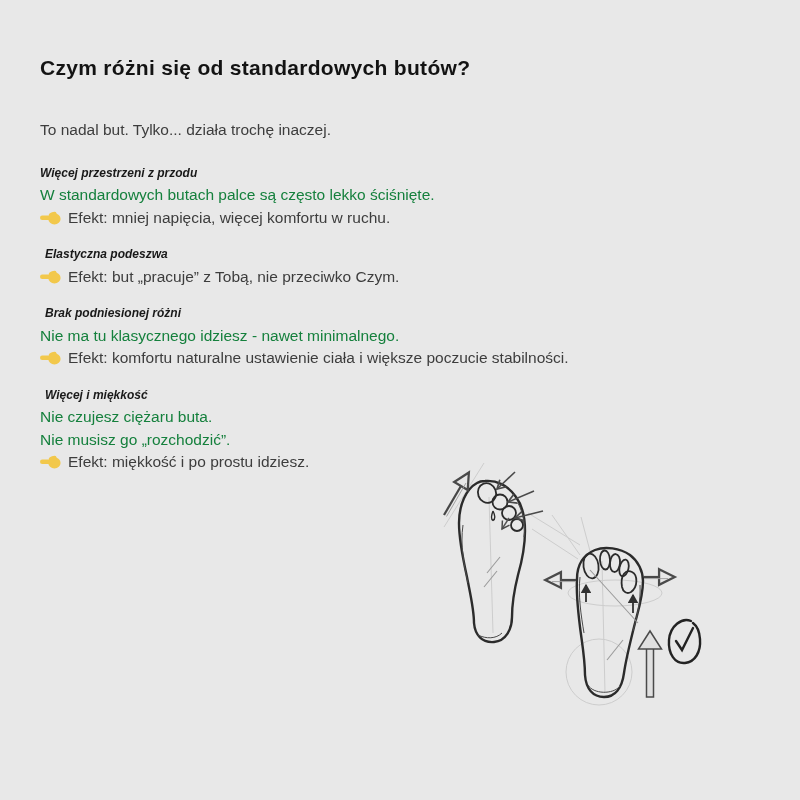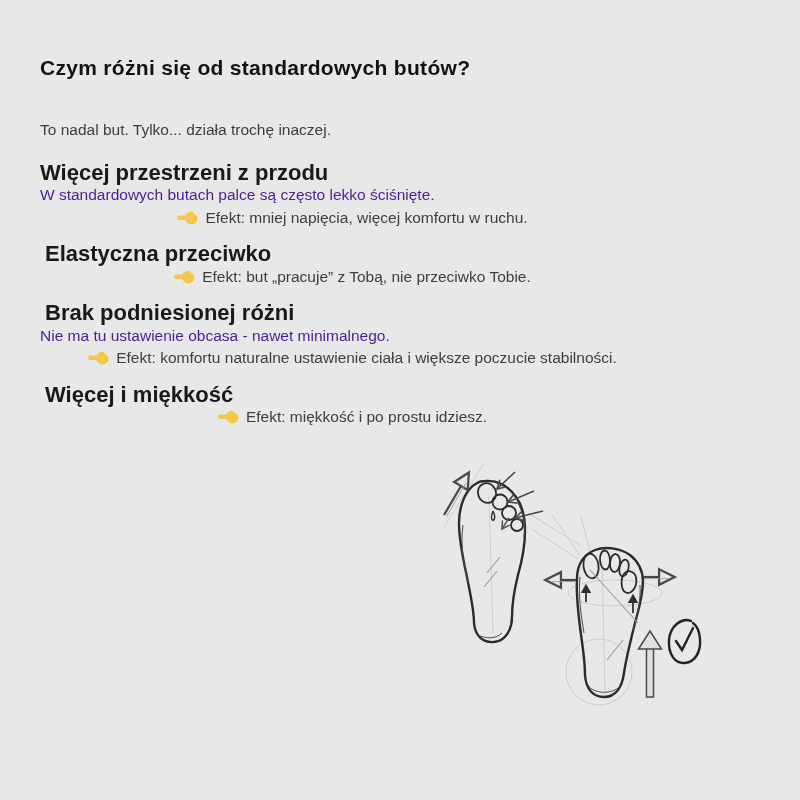--- a/index.html
+++ b/index.html
@@ -27,38 +27,38 @@
     margin: 0 0 38px 0;
   }
   .intro {
     font-size: 15.5px;
     color: #3d3d3d;
     line-height: 22.5px;
     margin: 2px 0 20px 0;
   }
   .section { margin-top: 14px; }
   .sec-h {
-    font-size: 22px;
+    font-size: 12px;
     font-weight: 700;
     color: #191919;
     line-height: 22.5px;
+    font-style: italic;
   }
   .sec-h.ind { padding-left: 5px; }
   .line {
     font-size: 15.5px;
-    color: #4c1d95;
+    color: #15803d;
     line-height: 22.5px;
   }
   .effect {
     display: flex;
     align-items: center;
     font-size: 15.5px;
     color: #3d3d3d;
     line-height: 22.5px;
-    justify-content: center;
   }
   .hand-icon {
     width: 21px;
     height: 14px;
     margin-right: 7px;
     flex: 0 0 auto;
   }
   .illustration {
     position: absolute;
     left: 430px;
@@ -85,50 +85,52 @@
             <ellipse cx="16.5" cy="9" rx="7" ry="6.3"></ellipse>
             <ellipse cx="14.5" cy="3.9" rx="4.6" ry="2.6" transform="rotate(-18 14.5 3.9)"></ellipse>
             <rect x="0" y="5.1" width="14.5" height="5.2" rx="2.6"></rect>
           </g>
         </svg>
         <span>Efekt: mniej napięcia, więcej komfortu w ruchu.</span>
       </div>
     </div>
 
     <div class="section">
-      <div class="sec-h ind">Elastyczna przeciwko</div>
-      <div class="effect">
-        <svg class="hand-icon" viewBox="0 0 24 16" aria-hidden="true">
-          <g fill="#f2c84b">
-            <ellipse cx="16.5" cy="9" rx="7" ry="6.3"></ellipse>
-            <ellipse cx="14.5" cy="3.9" rx="4.6" ry="2.6" transform="rotate(-18 14.5 3.9)"></ellipse>
-            <rect x="0" y="5.1" width="14.5" height="5.2" rx="2.6"></rect>
-          </g>
-        </svg>
-        <span>Efekt: but „pracuje” z Tobą, nie przeciwko Tobie.</span>
+      <div class="sec-h ind">Elastyczna podeszwa</div>
+      <div class="effect">
+        <svg class="hand-icon" viewBox="0 0 24 16" aria-hidden="true">
+          <g fill="#f2c84b">
+            <ellipse cx="16.5" cy="9" rx="7" ry="6.3"></ellipse>
+            <ellipse cx="14.5" cy="3.9" rx="4.6" ry="2.6" transform="rotate(-18 14.5 3.9)"></ellipse>
+            <rect x="0" y="5.1" width="14.5" height="5.2" rx="2.6"></rect>
+          </g>
+        </svg>
+        <span>Efekt: but „pracuje” z Tobą, nie przeciwko Czym.</span>
       </div>
     </div>
 
     <div class="section">
       <div class="sec-h ind">Brak podniesionej różni</div>
-      <div class="line">Nie ma tu ustawienie obcasa - nawet minimalnego.</div>
+      <div class="line">Nie ma tu klasycznego idziesz - nawet minimalnego.</div>
       <div class="effect">
         <svg class="hand-icon" viewBox="0 0 24 16" aria-hidden="true">
           <g fill="#f2c84b">
             <ellipse cx="16.5" cy="9" rx="7" ry="6.3"></ellipse>
             <ellipse cx="14.5" cy="3.9" rx="4.6" ry="2.6" transform="rotate(-18 14.5 3.9)"></ellipse>
             <rect x="0" y="5.1" width="14.5" height="5.2" rx="2.6"></rect>
           </g>
         </svg>
         <span>Efekt: komfortu naturalne ustawienie ciała i większe poczucie stabilności.</span>
       </div>
     </div>
 
     <div class="section">
       <div class="sec-h ind">Więcej i miękkość</div>
+      <div class="line">Nie czujesz ciężaru buta.</div>
+      <div class="line">Nie musisz go „rozchodzić”.</div>
       <div class="effect">
         <svg class="hand-icon" viewBox="0 0 24 16" aria-hidden="true">
           <g fill="#f2c84b">
             <ellipse cx="16.5" cy="9" rx="7" ry="6.3"></ellipse>
             <ellipse cx="14.5" cy="3.9" rx="4.6" ry="2.6" transform="rotate(-18 14.5 3.9)"></ellipse>
             <rect x="0" y="5.1" width="14.5" height="5.2" rx="2.6"></rect>
           </g>
         </svg>
         <span>Efekt: miękkość i po prostu idziesz.</span>
       </div>

